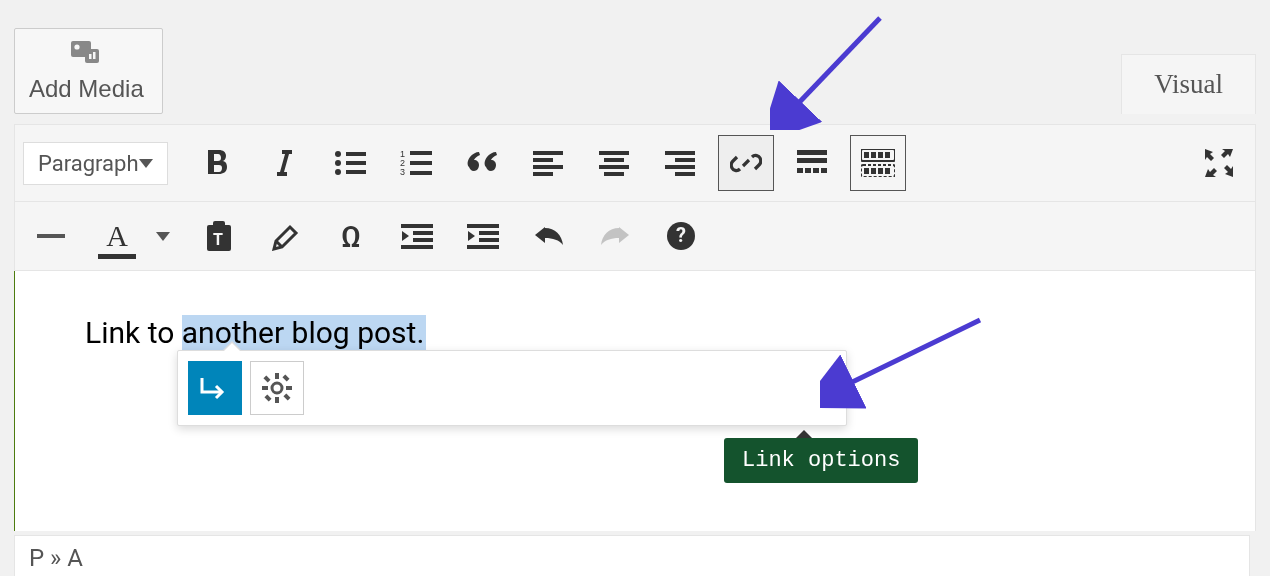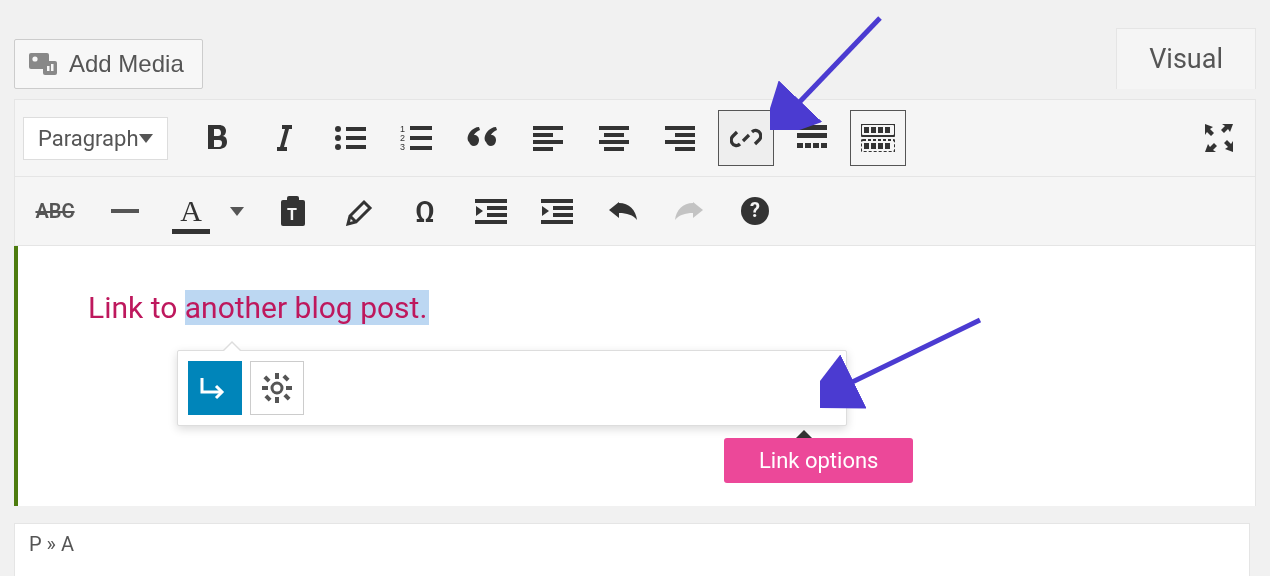--- a/index.html
+++ b/index.html
@@ -24,24 +24,25 @@
     display: inline-flex;
     align-items: center;
     gap: 10px;
     background: #f7f7f7;
     border: 1px solid #ccc;
     border-radius: 2px;
     padding: 10px 18px 10px 14px;
     font-size: 24px;
     color: #555;
     cursor: pointer;
+    flex-direction: column;
   }
   .add-media-icon { display: inline-flex; }
 
-  .editor-tabs { display: flex; margin-right: 0; }
+  .editor-tabs { display: flex; margin-right: 0; font-family: Liberation Serif, serif; }
   .editor-tab {
     padding: 14px 32px;
     font-size: 27px;
     color: #555;
     background: transparent;
     border: 1px solid transparent;
     border-bottom: none;
     cursor: pointer;
   }
   .editor-tab.active {
@@ -111,26 +112,26 @@
   .text-color-caret {
     width: 28px; height: 40px; display:flex; align-items:center; justify-content:center; cursor:pointer;
   }
 
   .hr-line { width: 28px; height: 4px; background: #555; }
 
   
   .editor-area {
     background: #fff;
     margin: 0 14px;
-    border-left: 4px solid #4d7c0f;
+    border-left: 1px solid #4d7c0f;
     border-right: 1px solid #e5e5e5;
     min-height: 260px;
     padding: 44px 70px 48px 70px;
     font-size: 30px;
-    color: #be185d;
+    color: #000000;
     position: relative;
   }
   .sel { background: #bcd7f2; }
   .sel-end { background: #bcd7f2; padding-right: 2px; }
 
   
   .link-popup {
     position: absolute;
     top: 350px; left: 177px;
     width: 670px;
@@ -180,45 +181,46 @@
     border: 1px solid #ccc;
     background: #fff;
     display: flex; align-items: center; justify-content: center;
     cursor: pointer;
     position: relative;
   }
 
   .tooltip {
     position: absolute;
     top: 438px; left: 724px;
-    background: #ec4899;
+    background: #14532d;
     color: #fff;
     font-size: 22px;
-    padding: 10px 35px;
+    padding: 10px 18px;
     border-radius: 3px;
     white-space: nowrap;
+    font-family: Liberation Mono, monospace;
   }
   .tooltip::before {
     content: "";
     position: absolute;
     top: -8px; left: 72px;
     border-left: 8px solid transparent;
     border-right: 8px solid transparent;
     border-bottom: 8px solid #333;
   }
 
   
   .footer-path {
     position: absolute;
     left: 14px; right: 20px; bottom: 0;
     background: #fff;
     border: 1px solid #e5e5e5;
     border-bottom: none;
-    padding: 8px 14px 20px;
-    font-size: 20px;
+    padding: 8px 14px 4px;
+    font-size: 24px;
     color: #555;
   }
 
   
   .arrow { position: absolute; pointer-events: none; }
 
   svg { display: block; }
 </style>
 </head>
 <body>
@@ -341,23 +343,20 @@
     </div>
 
     <div class="tb-expand">
       <svg width="28" height="28" viewBox="0 0 28 28" fill="#333">
           <path d="M0 0l8 3-3 2 4 4-3 3-4-4-2 3zM28 0l-3 8-2-3-4 4-3-3 4-4-3-2zM0 28l3-8 2 3 4-4 3 3-4 4 3 2zM28 28l-8-3 3-2-4-4 3-3 4 4 2-3z"></path>
         </svg>
     </div>
   </div>
 
   <div class="toolbar-row">
-    <div class="tb-btn" style="width:64px">
-      <span style="font-size:20px;text-decoration:line-through;font-weight:600;color:#555">ABC</span>
-    </div>
     <div class="tb-btn">
       <div class="hr-line"></div>
     </div>
 
     <div class="text-color-wrap">
       <div class="tb-btn" style="margin-right:0">
         <span class="text-color-a">A</span>
       </div>
       <div class="text-color-caret">
         <span class="caret-down"></span>

